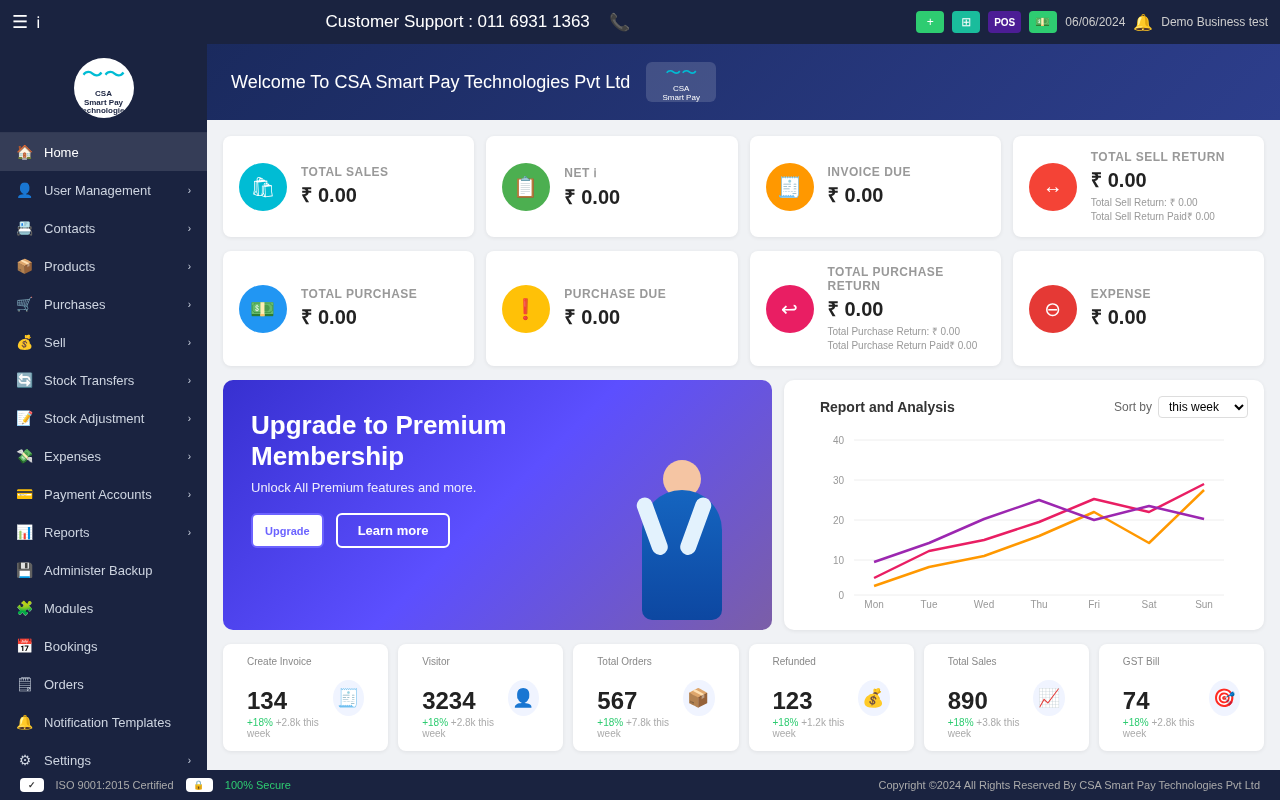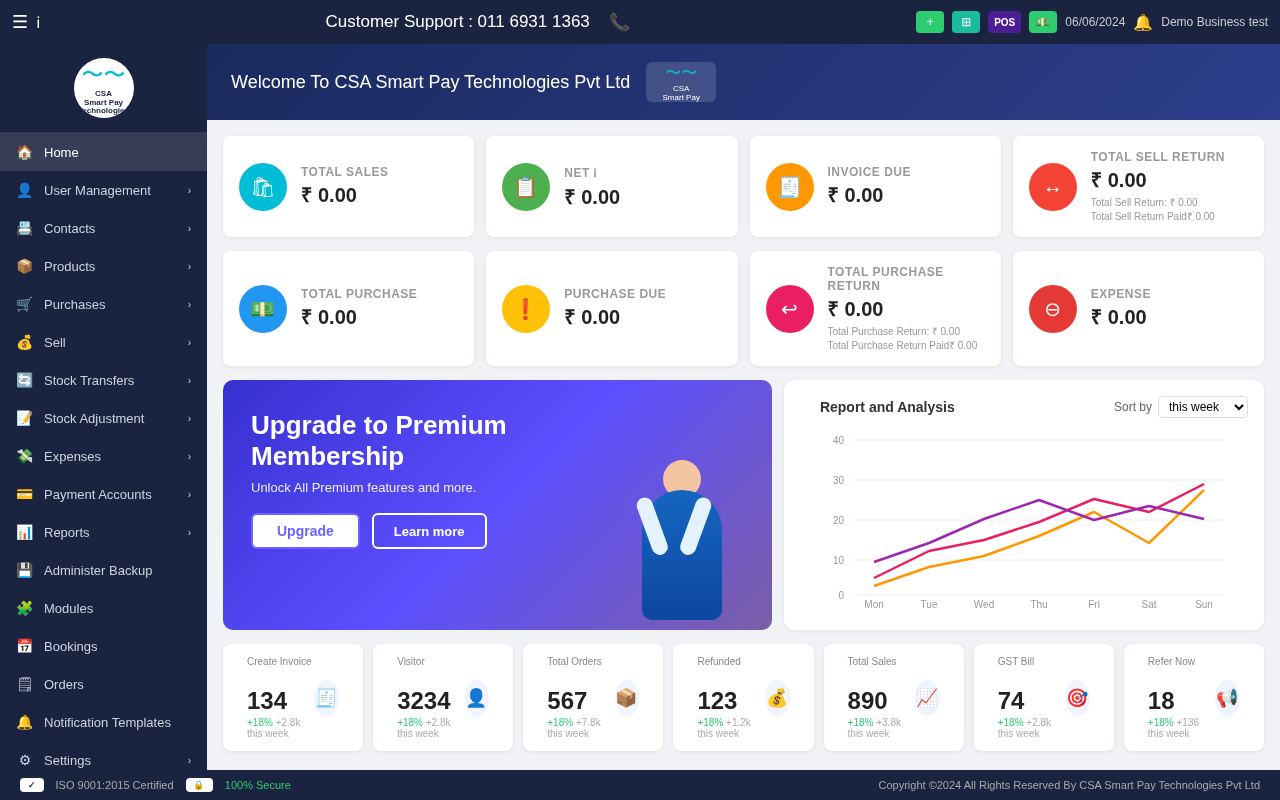--- a/index.html
+++ b/index.html
@@ -145,21 +145,21 @@
       min-height: 220px;
       display: flex;
       flex-direction: column;
       justify-content: space-between;
     }
     .promo-title { font-size: 26px; font-weight: 700; line-height: 1.2; max-width: 260px; }
     .promo-subtitle { font-size: 13px; margin-top: 8px; opacity: 0.9; }
     .promo-btns { display: flex; gap: 12px; margin-top: 18px; }
     .promo-btn-outline {
       border: 2px solid #6c63ff; background: #fff; color: #6c63ff;
-      padding: 8px 24px; border-radius: 6px; font-size: 14px; font-weight: 600; cursor: pointer;
+      padding: 8px 12px; border-radius: 6px; font-size: 11px; font-weight: 600; cursor: pointer;
     }
     .promo-btn-dark {
       border: 2px solid #fff; background: transparent; color: #fff;
       padding: 8px 20px; border-radius: 6px; font-size: 13px; font-weight: 600; cursor: pointer;
     }
     .promo-person {
       position: absolute; right: 20px; bottom: 0;
       width: 140px; height: 200px;
       display: flex; align-items: flex-end; justify-content: center;
     }
@@ -542,28 +542,20 @@
     <div class="bc-icon">📈</div>
   </div>
           <div class="bottom-card">
     <div class="bc-left">
       <div class="bc-label">GST Bill</div>
       <div class="bc-value">74</div>
       <div class="bc-change">+18% <span class="bc-sub">+2.8k this week</span></div>
     </div>
     <div class="bc-icon">🎯</div>
   </div>
-          <div class="bottom-card">
-    <div class="bc-left">
-      <div class="bc-label">Refer Now</div>
-      <div class="bc-value">18</div>
-      <div class="bc-change">+18% <span class="bc-sub">+136 this week</span></div>
-    </div>
-    <div class="bc-icon">📢</div>
-  </div>
         </div>
     </div>
   </main>
 </div>
 
 <footer class="footer">
   <div class="footer-left">
     <span class="footer-badge">✓</span>
     <span>ISO 9001:2015 Certified</span>
     <span class="footer-badge">🔒</span>

